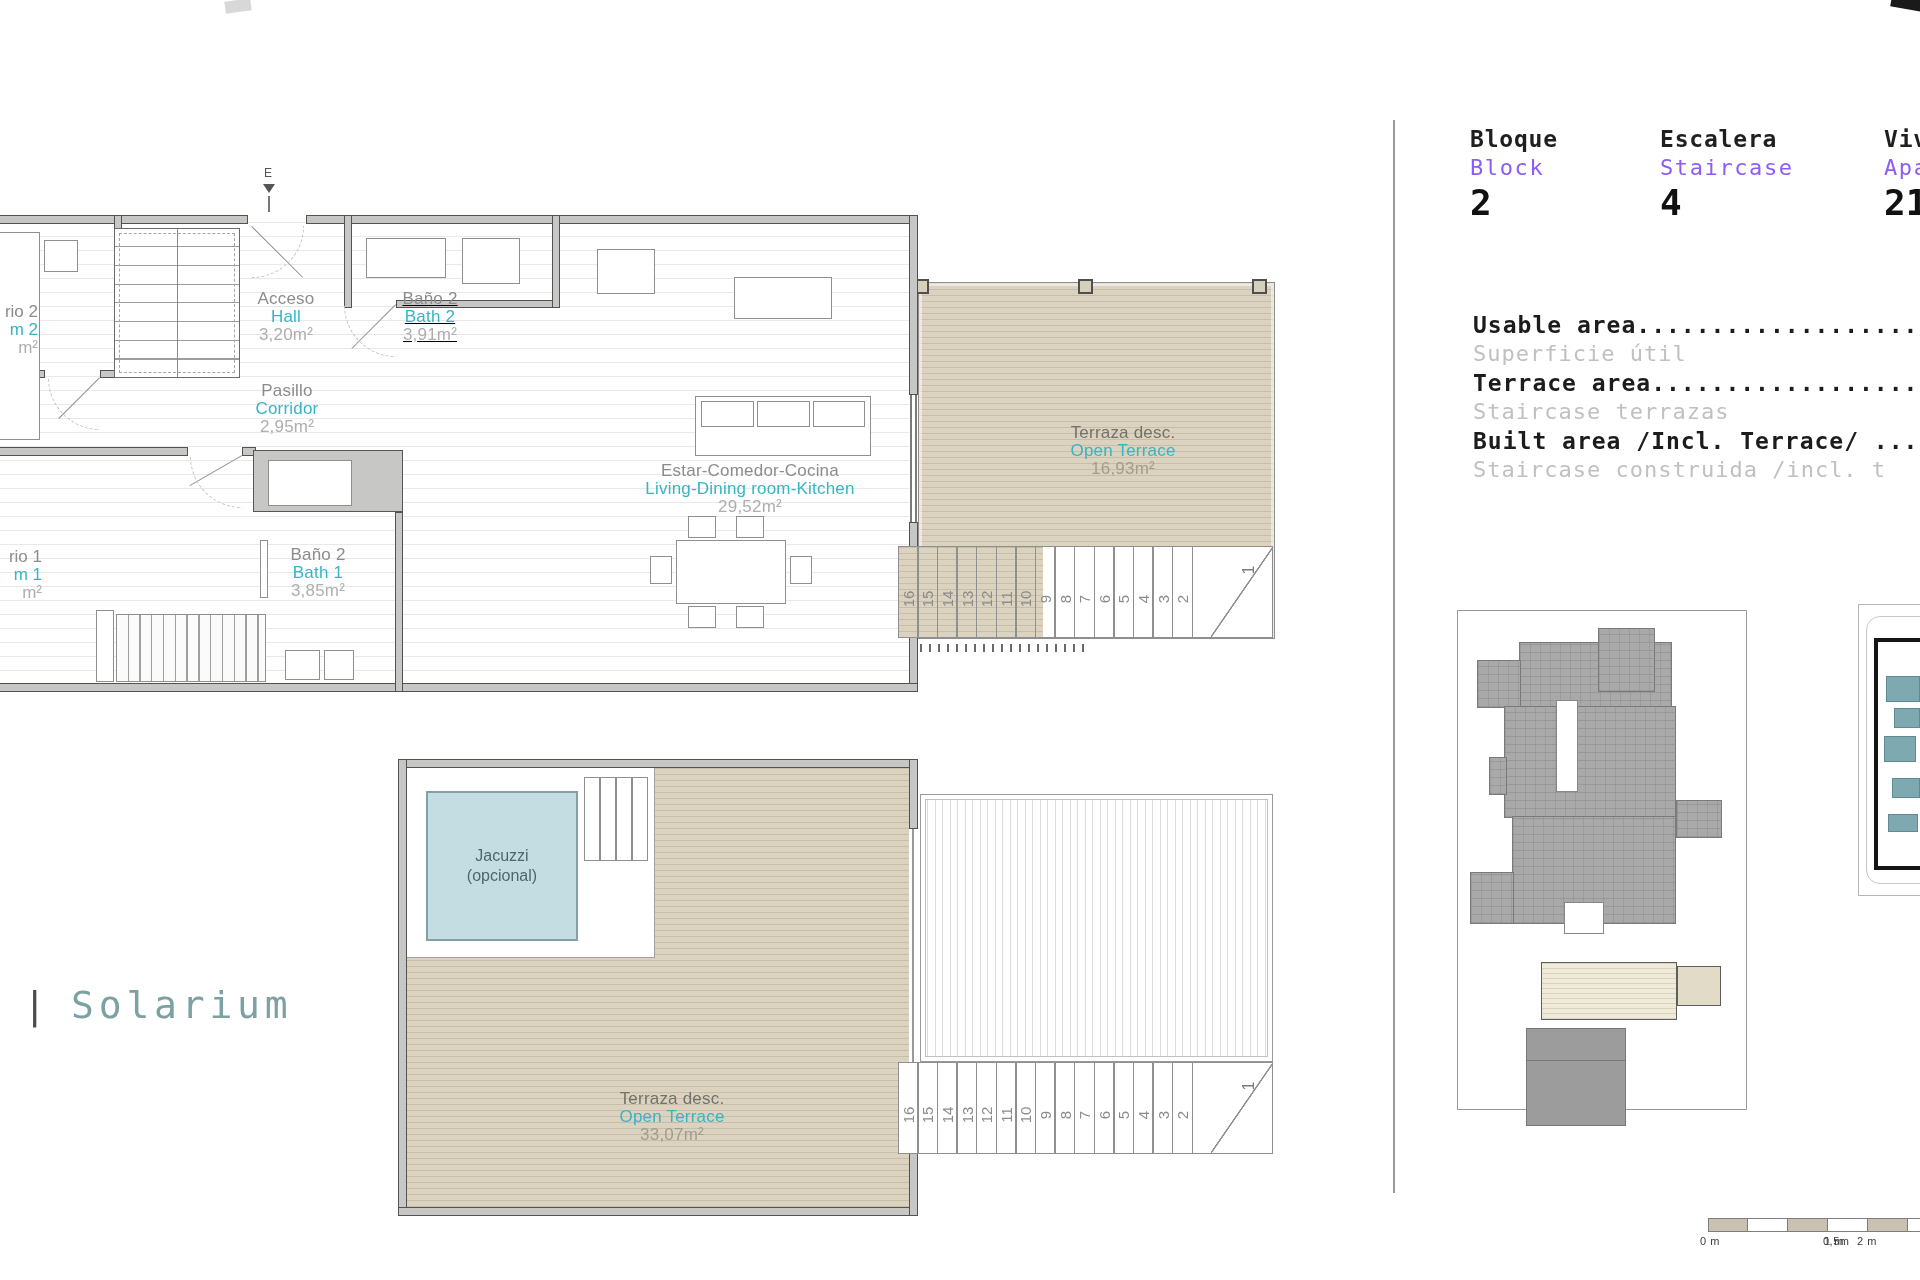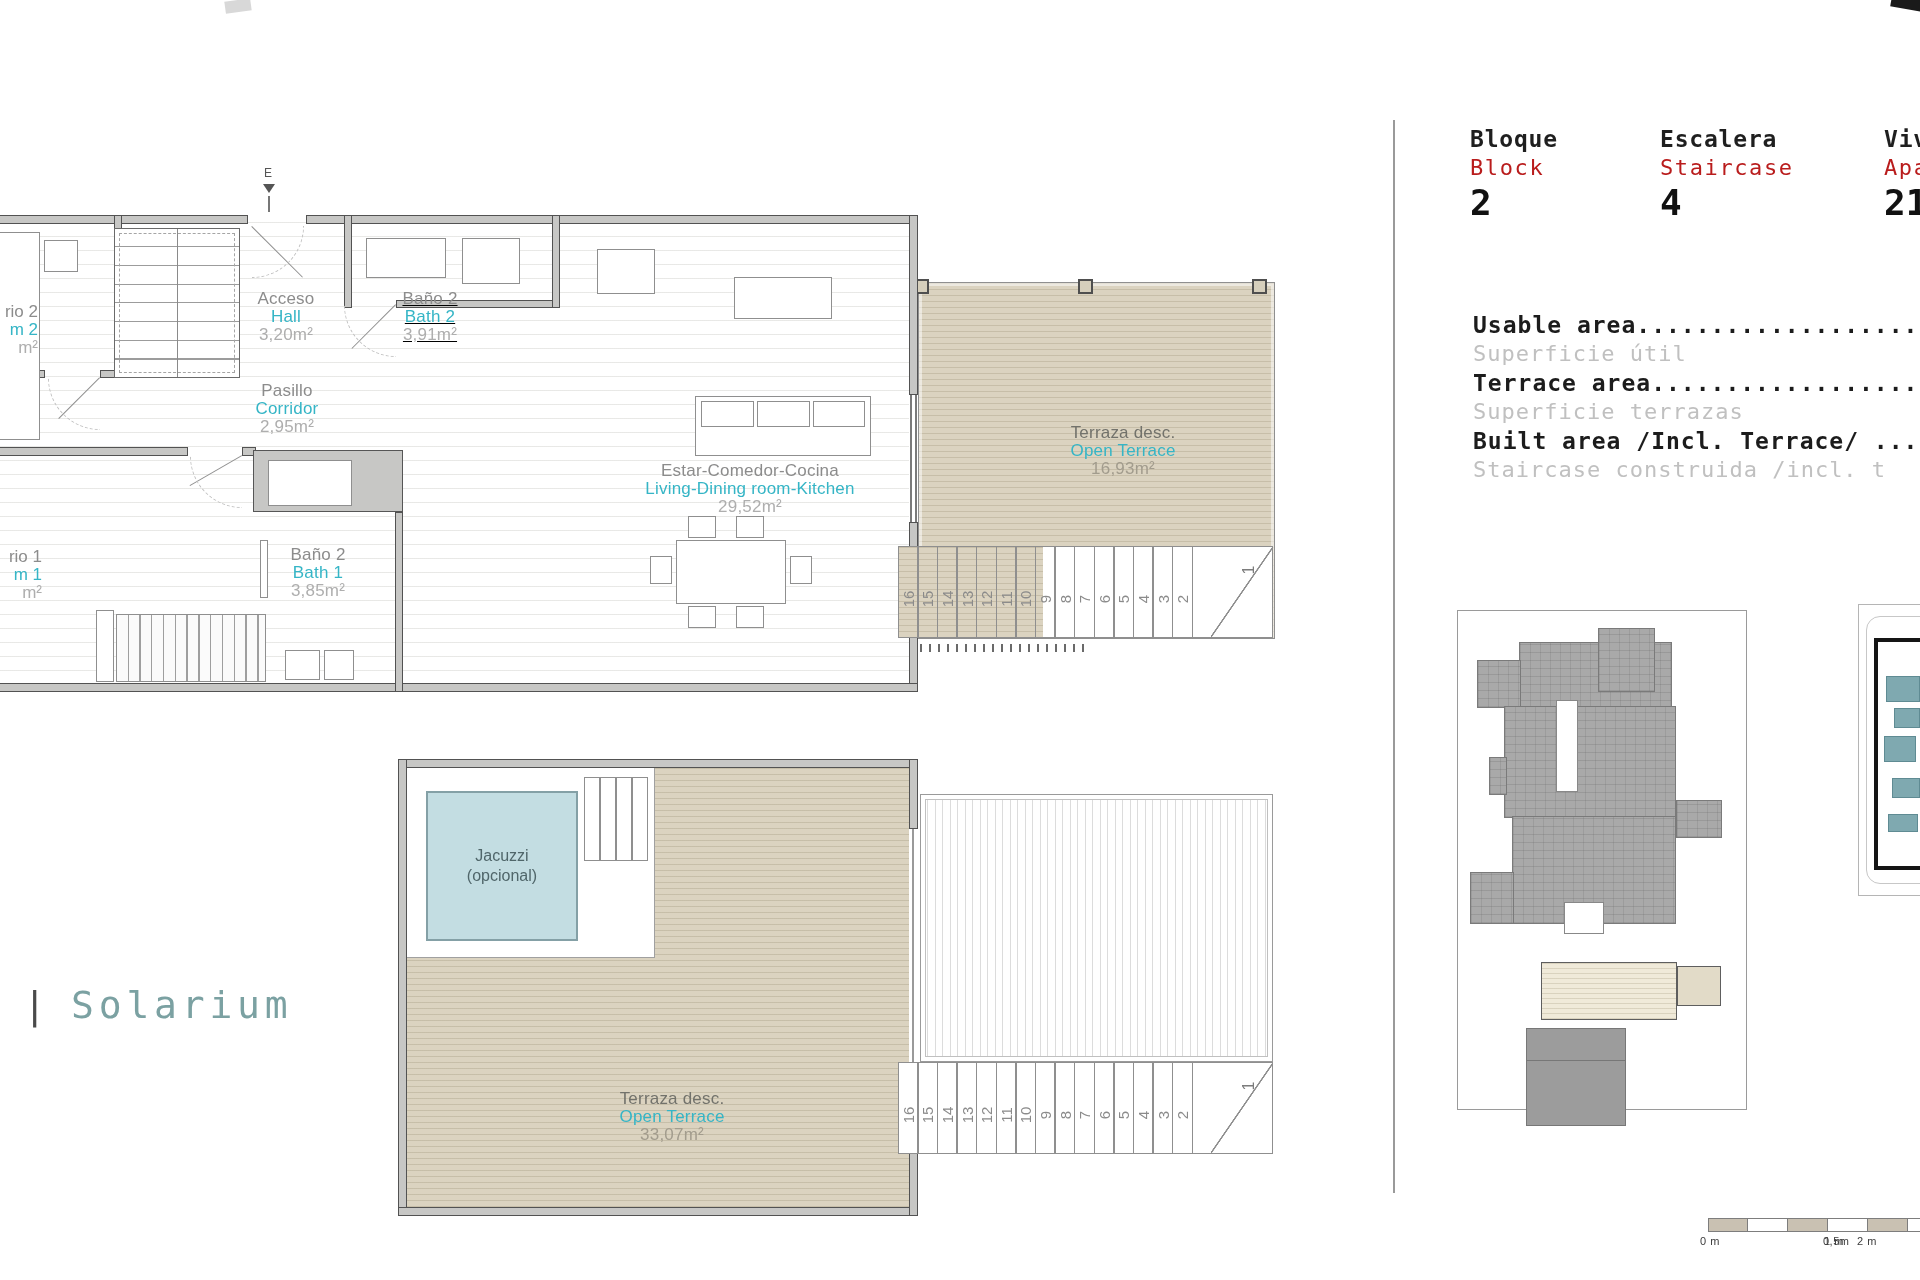--- a/index.html
+++ b/index.html
@@ -54,21 +54,21 @@
   
   .ward{position:absolute;background:#fff;border:1.5px solid #6a6a6a;box-sizing:border-box;
         background-image:repeating-linear-gradient(0deg,transparent 0 17.5px,#9c9c9c 17.5px 18.7px);}
   .ward:after{content:"";position:absolute;inset:4px;border:1px dashed #a5a5a5;}
   .ward .mid{position:absolute;left:50%;top:0;width:1.2px;height:100%;background:#8a8a8a;}
   .bedstripe{position:absolute;background:#fbfbfb;border:1.2px solid #8f8f8f;box-sizing:border-box;
              background-image:repeating-linear-gradient(90deg,transparent 0 10.5px,#9f9f9f 10.5px 11.8px);}
   
   .m{font-family:"DejaVu Sans Mono",monospace;position:absolute;white-space:nowrap;}
   .col-es{font-weight:bold;font-size:23px;letter-spacing:.8px;color:#1f1f1f;}
-  .col-en{font-size:22px;letter-spacing:1.6px;color:#b91c1c;}
+  .col-en{font-size:22px;letter-spacing:1.6px;color:#8b5cf6;}
   .col-val{font-weight:bold;font-size:36px;color:#111;}
   .area-b{font-weight:bold;font-size:23px;letter-spacing:1px;color:#1c1c1c;}
   .area-l{font-size:22px;letter-spacing:1px;color:#c0c0c0;}
   
   .kp{position:absolute;background:#a9a9a9;border:1px solid #7a7a7a;box-sizing:border-box;
       background-image:repeating-linear-gradient(0deg,rgba(80,80,80,.18) 0 1px,transparent 1px 8px),
                        repeating-linear-gradient(90deg,rgba(80,80,80,.15) 0 1px,transparent 1px 10px);}
   .kp-w{position:absolute;background:#fff;border:1px solid #888;box-sizing:border-box;}
   .kp-subject{position:absolute;background:#f0ead9;border:1px solid #5e5e5e;box-sizing:border-box;
       background-image:repeating-linear-gradient(0deg,rgba(150,140,110,.25) 0 1px,transparent 1px 5px);}
@@ -297,21 +297,21 @@
     <div class="m col-en" style="left:1660px;top:155px;">Staircase</div>
     <div class="m col-val" style="left:1660px;top:182px;">4</div>
 
     <div class="m col-es" style="left:1884px;top:126px;">Viv</div>
     <div class="m col-en" style="left:1884px;top:155px;">Apa</div>
     <div class="m col-val" style="left:1884px;top:182px;">21</div>
 
     <div class="m area-b" style="left:1473px;top:312px;">Usable area...............................</div>
     <div class="m area-l" style="left:1473px;top:341px;">Superficie útil</div>
     <div class="m area-b" style="left:1473px;top:370px;">Terrace area..............................</div>
-    <div class="m area-l" style="left:1473px;top:399px;">Superficie terrazas</div>
+    <div class="m area-l" style="left:1473px;top:399px;">Staircase terrazas</div>
     <div class="m area-b" style="left:1473px;top:428px;">Built area /Incl. Terrace/ ...............</div>
     <div class="m area-l" style="left:1473px;top:457px;">Staircase construida /incl. t</div>
   </div>
 
   <div>
     <div class="abs" style="left:1457px;top:610px;width:290px;height:500px;border:1px solid #9a9a9a;background:#fff;box-sizing:border-box;"></div>
     <div class="kp" style="left:1519px;top:642px;width:153px;height:68px;"></div>
     <div class="kp" style="left:1598px;top:628px;width:57px;height:64px;"></div>
     <div class="kp" style="left:1477px;top:660px;width:44px;height:48px;"></div>
     <div class="kp" style="left:1504px;top:706px;width:172px;height:112px;"></div>

